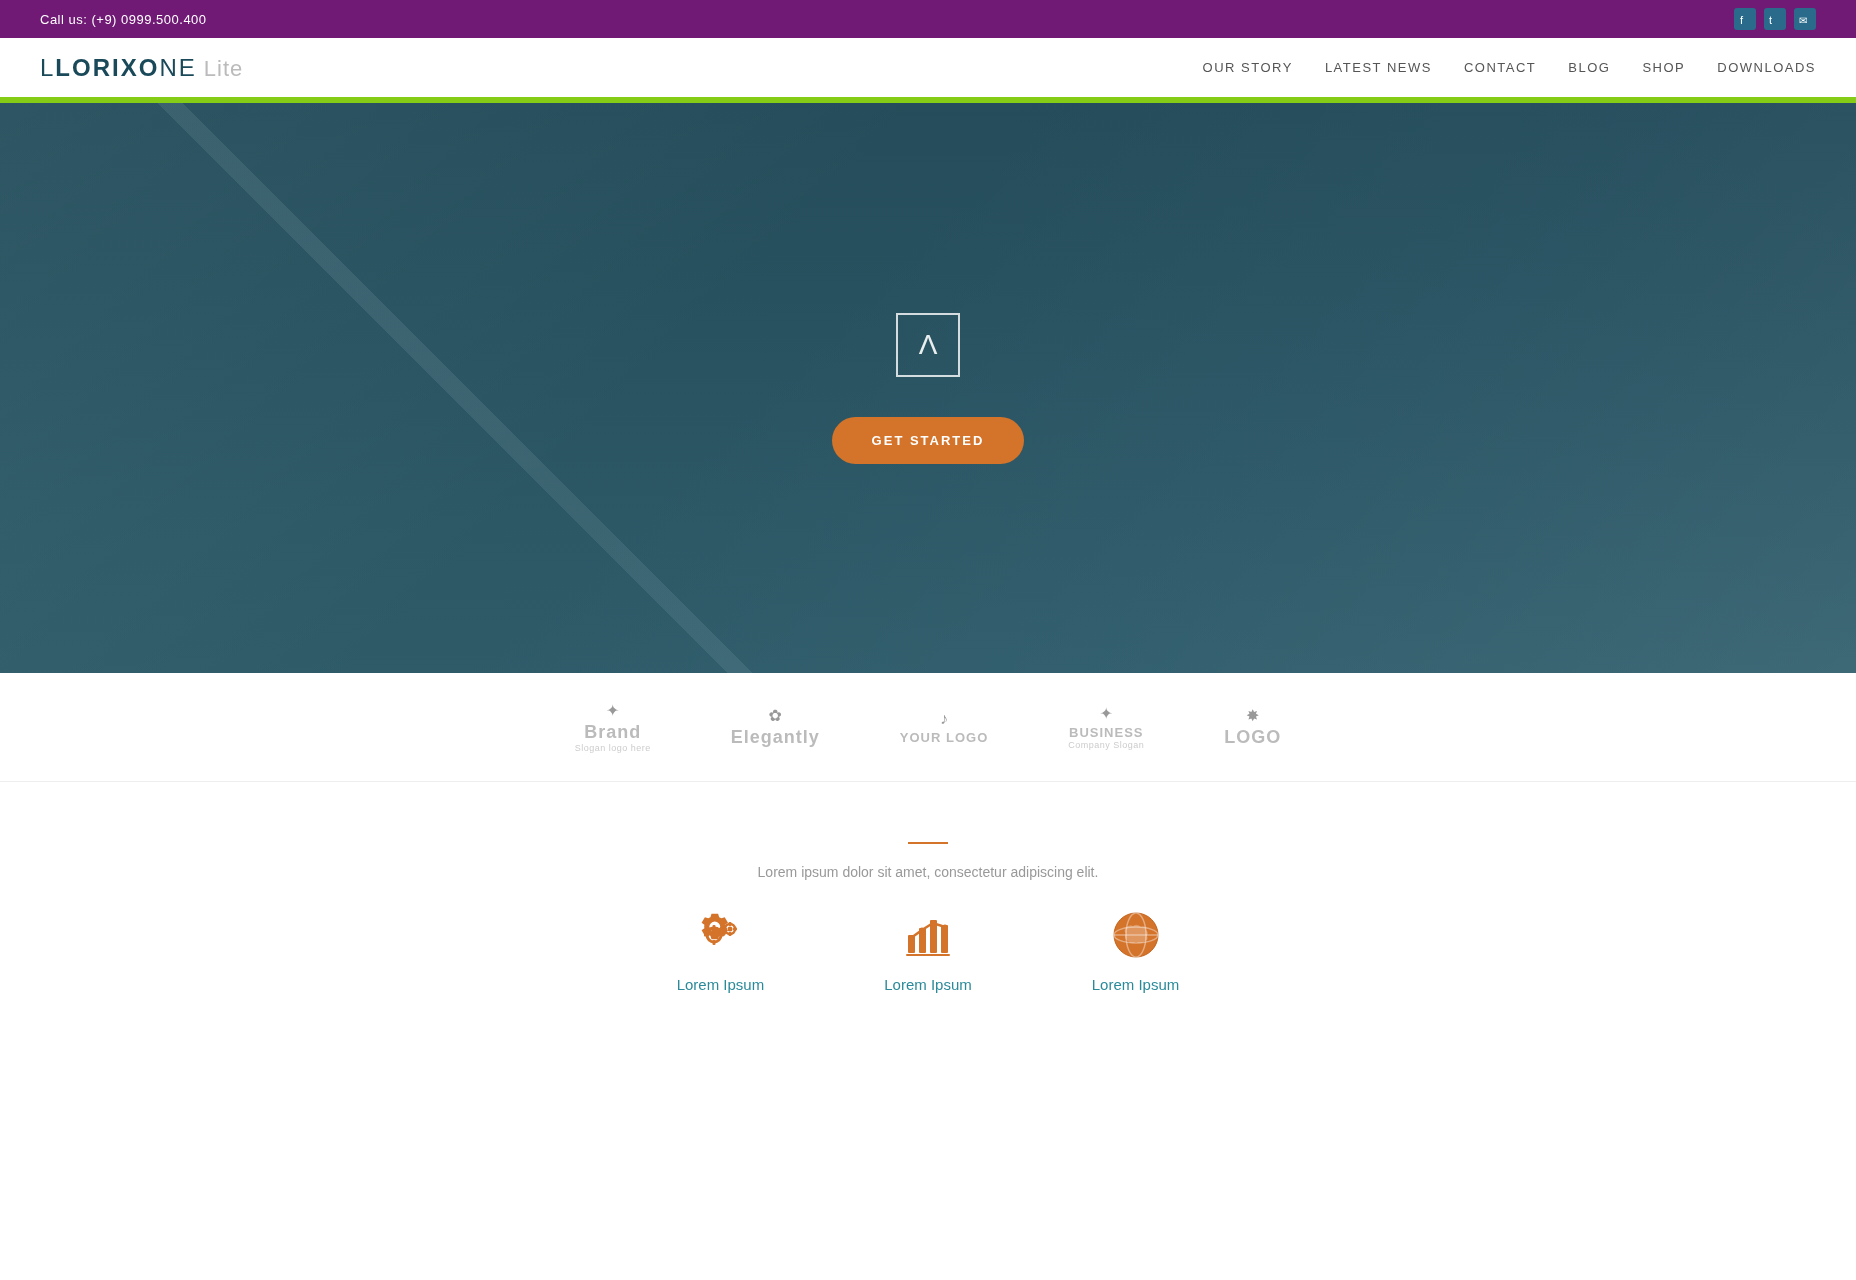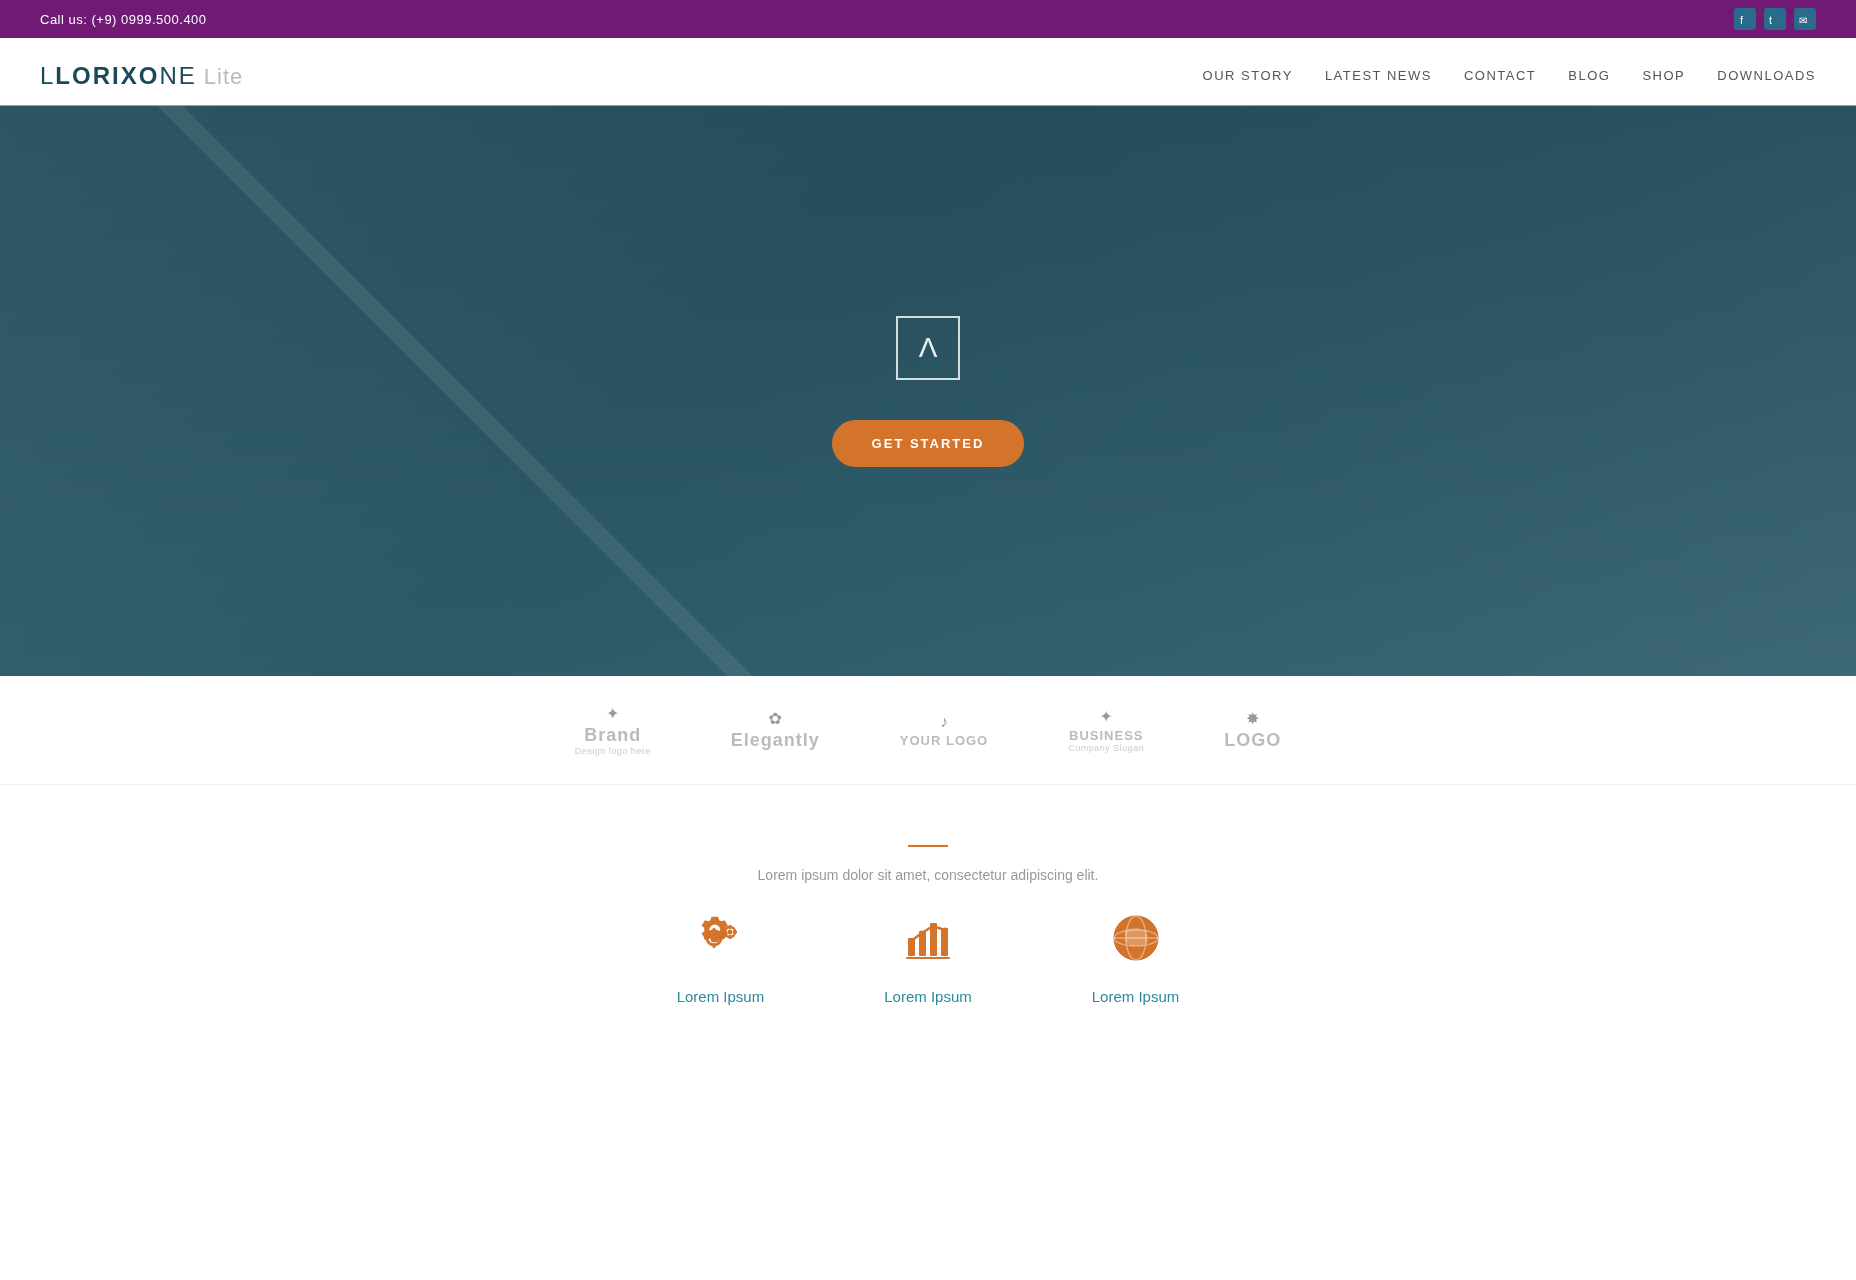--- a/index.html
+++ b/index.html
@@ -25,22 +25,21 @@
       font-size: 12px; color: #fff;
     }
 
     
     .header {
       background: #fff;
       padding: 14px 40px;
       display: flex;
       align-items: center;
       justify-content: space-between;
-      border-bottom: 1px solid #84cc16;
-      margin-top: 8px;
+      border-bottom: 6px solid #84cc16;
     }
     .logo {
       font-size: 26px;
       font-weight: 700;
       letter-spacing: 1px;
       color: #1a4a5a;
     }
     .nav { display: flex; gap: 32px; align-items: center; }
     .nav-item {
       font-size: 13px;
@@ -163,21 +162,21 @@
       color: #999;
       margin-bottom: 30px;
     }
     .services-grid {
       display: flex;
       justify-content: center;
       gap: 120px;
       margin-top: 20px;
     }
     .service-item {
-      display: flex; flex-direction: column; align-items: center; gap: 15px;
+      display: flex; flex-direction: column; align-items: center; gap: 6px;
     }
     .service-icon {
       font-size: 44px;
       color: #d4732a;
     }
     .service-label {
       font-size: 15px;
       color: #2a8a9a;
       font-weight: 500;
     }
@@ -230,21 +229,21 @@
       <span>Λ</span>
     </div>
     <button class="hero-btn">GET STARTED</button>
   </div>
 </section>
 
 <div class="partners-bar">
   <div class="partner-item">
     <span class="partner-icon">✦</span>
     <span class="partner-name">Brand</span>
-    <span class="partner-sub">Design logo here</span>
+    <span class="partner-sub">Slogan logo here</span>
   </div>
   <div class="partner-item">
     <span class="partner-icon">✿</span>
     <span class="partner-name">Elegantly</span>
   </div>
   <div class="partner-item">
     <span class="partner-icon">♪</span>
     <span class="partner-name" style="font-size:13px;">YOUR LOGO</span>
   </div>
   <div class="partner-item">

